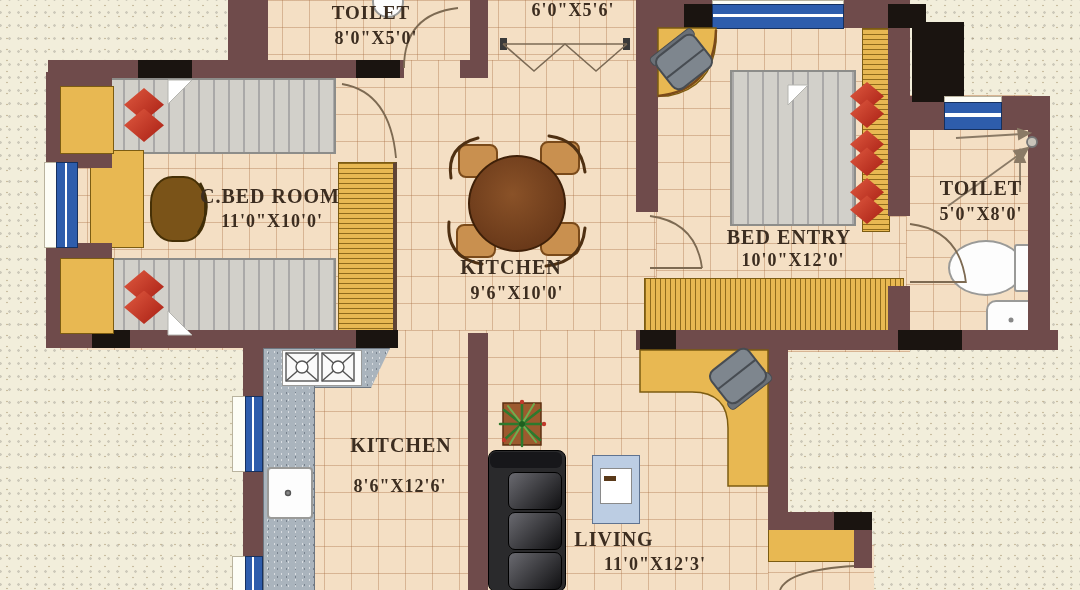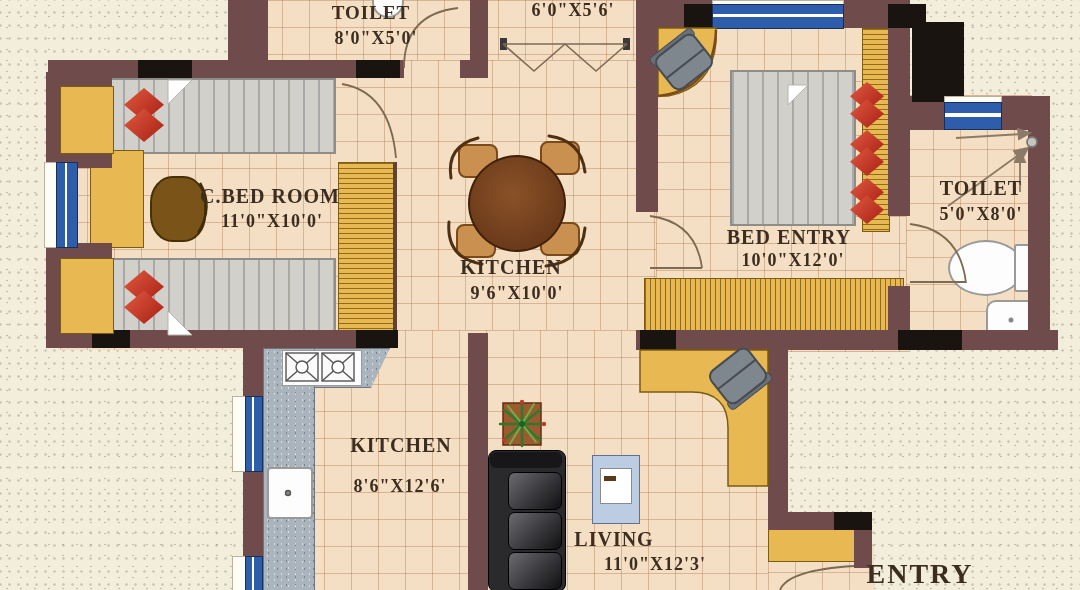--- a/index.html
+++ b/index.html
@@ -274,15 +274,14 @@
 
   <div class="lbl name" style="left:981px;top:177px">TOILET</div>
   <div class="lbl dims" style="left:981px;top:204px">5'0"X8'0'</div>
 
   <div class="lbl name" style="left:401px;top:434px">KITCHEN</div>
   <div class="lbl dims" style="left:400px;top:476px">8'6"X12'6'</div>
 
   <div class="lbl name" style="left:614px;top:528px">LIVING</div>
   <div class="lbl dims" style="left:655px;top:554px">11'0"X12'3'</div>
 
-  <div class="lbl name" style="left:920px;top:558px;font-size:28px;letter-spacing:2px">ENTRY</div>
 
 </div>
 
 </body></html>

